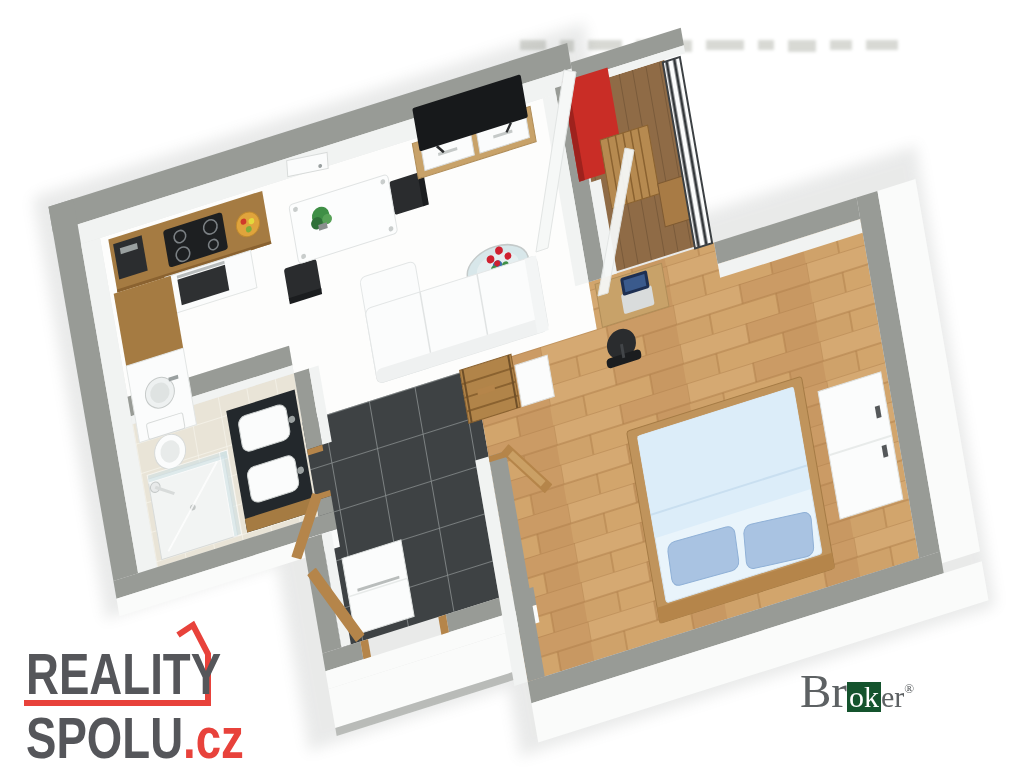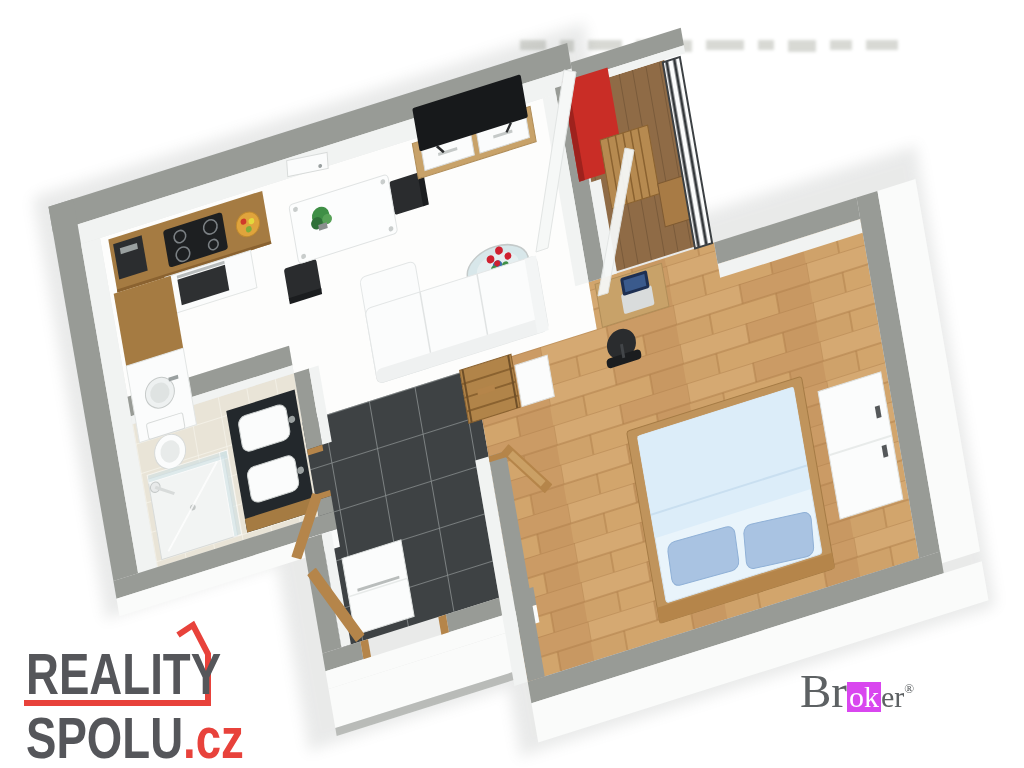--- a/index.html
+++ b/index.html
@@ -17,21 +17,21 @@
   .logo-rs{position:absolute;left:26px;top:646px;color:#55565a;font-weight:bold;
            transform:scaleX(.8);transform-origin:left top;line-height:1}
   .logo-rs .l1{font-size:57px;letter-spacing:0px}
   .logo-rs .l2{font-size:57px;margin-top:7px;letter-spacing:0px}
   .logo-rs .cz{color:#e8423b}
   
   .logo-bc{position:absolute;left:800px;top:668px;width:220px;color:#5d6163;
            font-family:"Liberation Serif",serif;line-height:1}
   .logo-bc .row1{font-size:30px;white-space:nowrap}
   .logo-bc .big{font-size:47px}
-  .logo-bc .okbox{background:#d946ef;color:#ffffff;padding:0 2px;display:inline-block}
+  .logo-bc .okbox{background:#14532d;color:#ffffff;padding:0 2px;display:inline-block}
   .logo-bc .reg{font-size:13px;vertical-align:14px}
   .logo-bc .row2{font-size:30px;margin-left:36px;margin-top:-13px;white-space:nowrap}
 </style>
 </head>
 <body>
 
 <div class="wm">
   <i style="width:26px"></i>
     <i style="width:14px;height:12px"></i>
     <i style="width:34px"></i>

